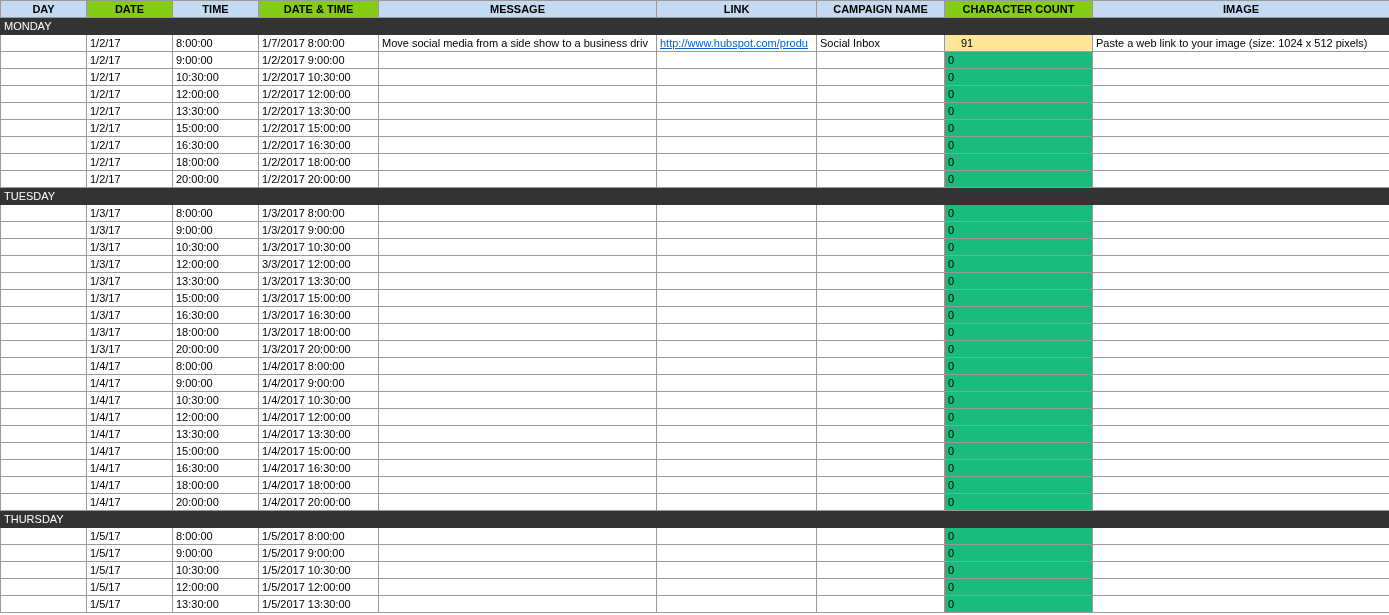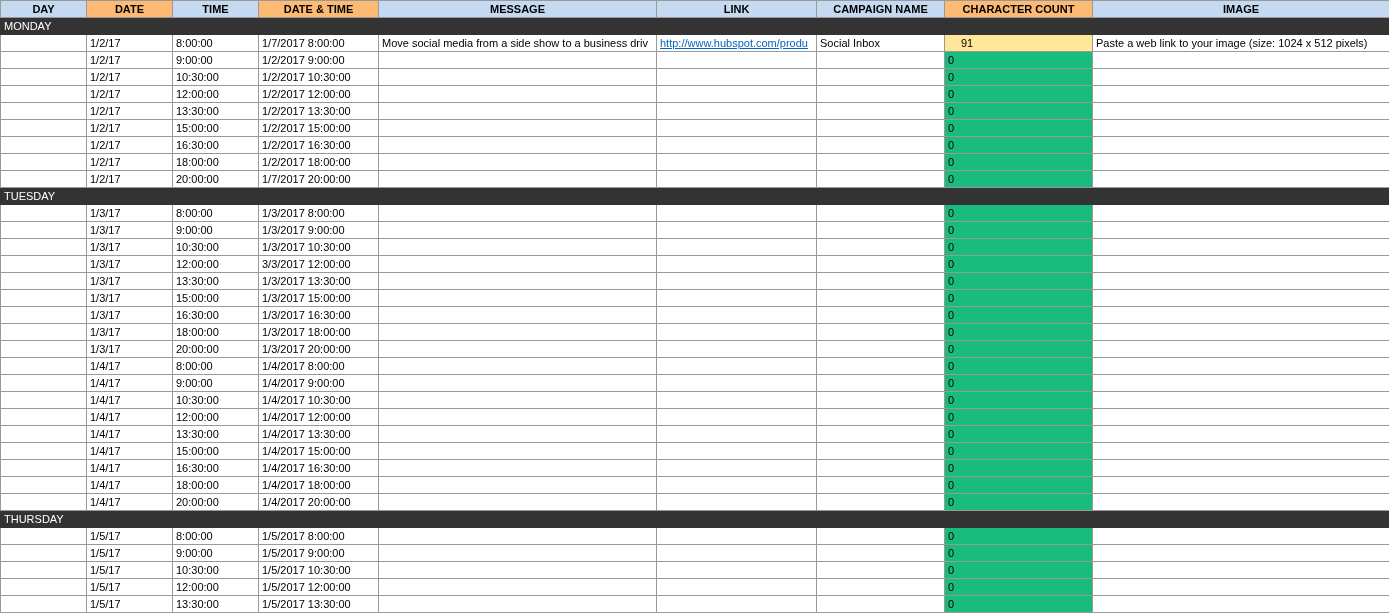--- a/index.html
+++ b/index.html
@@ -1,21 +1,21 @@
 <!DOCTYPE html>
 <html><head>
 <meta charset="utf-8">
 <style>
 * { box-sizing: border-box; margin: 0; padding: 0; }
 body { font-family: Arial, Helvetica, sans-serif; font-size: 11px; background: #fff; width: 1389px; }
 table { border-collapse: collapse; width: 100%; table-layout: fixed; }
 td, th { border: 1px solid #999; height: 17px; padding: 1px 3px; text-align: left; vertical-align: middle; overflow: hidden; white-space: nowrap; font-weight: normal; }
 .hdr { font-weight: bold; text-align: center; }
 .h-light { background: #c5d9f1; }
-.h-dark  { background: #fdba74; }
+.h-dark  { background: #84cc16; }
 .dayrow td { background: #333; color: #fff; font-weight: normal; border-color: #333; }
 .cc-green  { background: #1abc7e; }
 .cc-yellow { background: #ffe699; padding-left: 16px; }
 .link { color: #0563c1; text-decoration: underline; }
 col.c-day   { width: 86px; }
 col.c-date  { width: 86px; }
 col.c-time  { width: 86px; }
 col.c-dt    { width: 120px; }
 col.c-msg   { width: 278px; }
 col.c-link  { width: 160px; }
@@ -140,21 +140,21 @@
         <td></td>
         <td></td>
         <td></td>
         <td class="cc-green">0</td>
         <td></td>
       </tr>
       <tr>
         <td></td>
         <td>1/2/17</td>
         <td>20:00:00</td>
-        <td>1/7/2017 20:00:00</td>
+        <td>1/2/2017 20:00:00</td>
         <td></td>
         <td></td>
         <td></td>
         <td class="cc-green">0</td>
         <td></td>
       </tr>
       <tr class="dayrow">
         <td colspan="9">TUESDAY</td>
       </tr>
       <tr>

